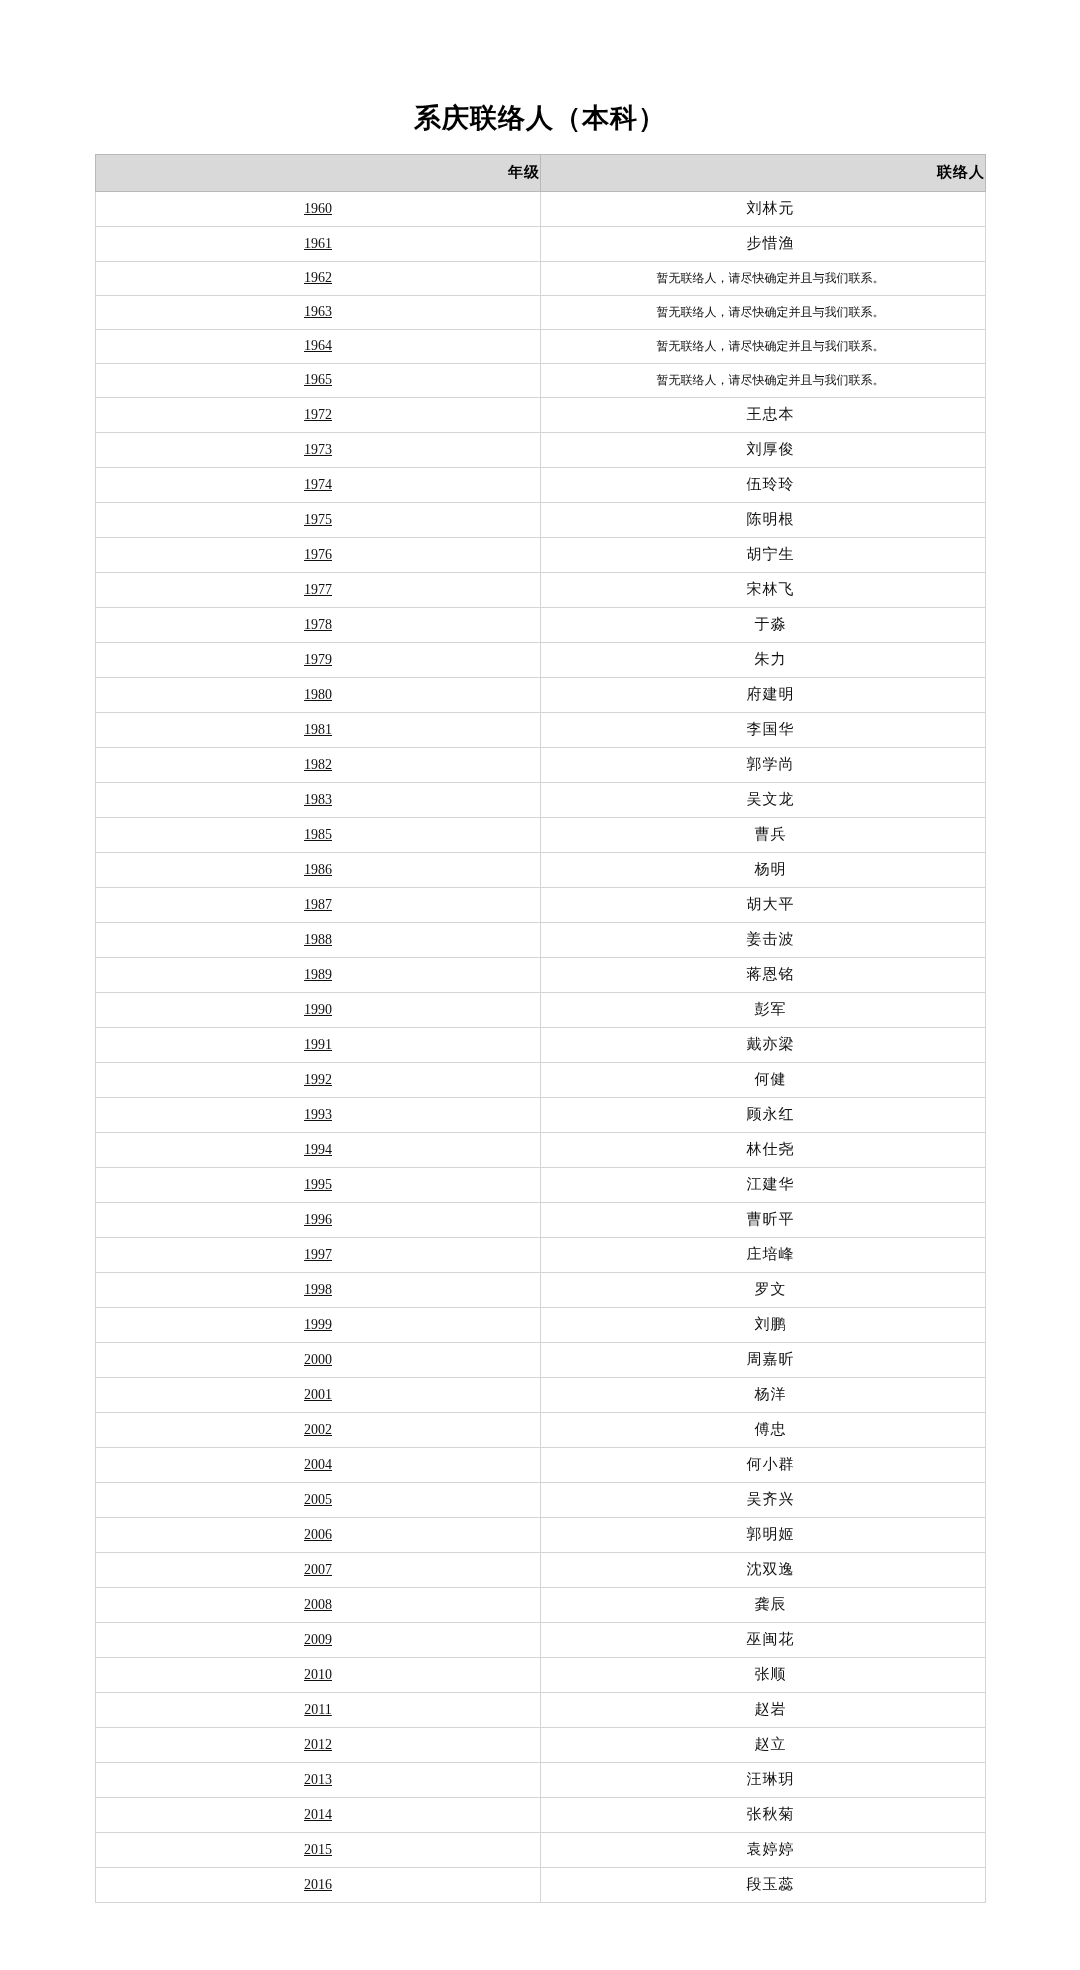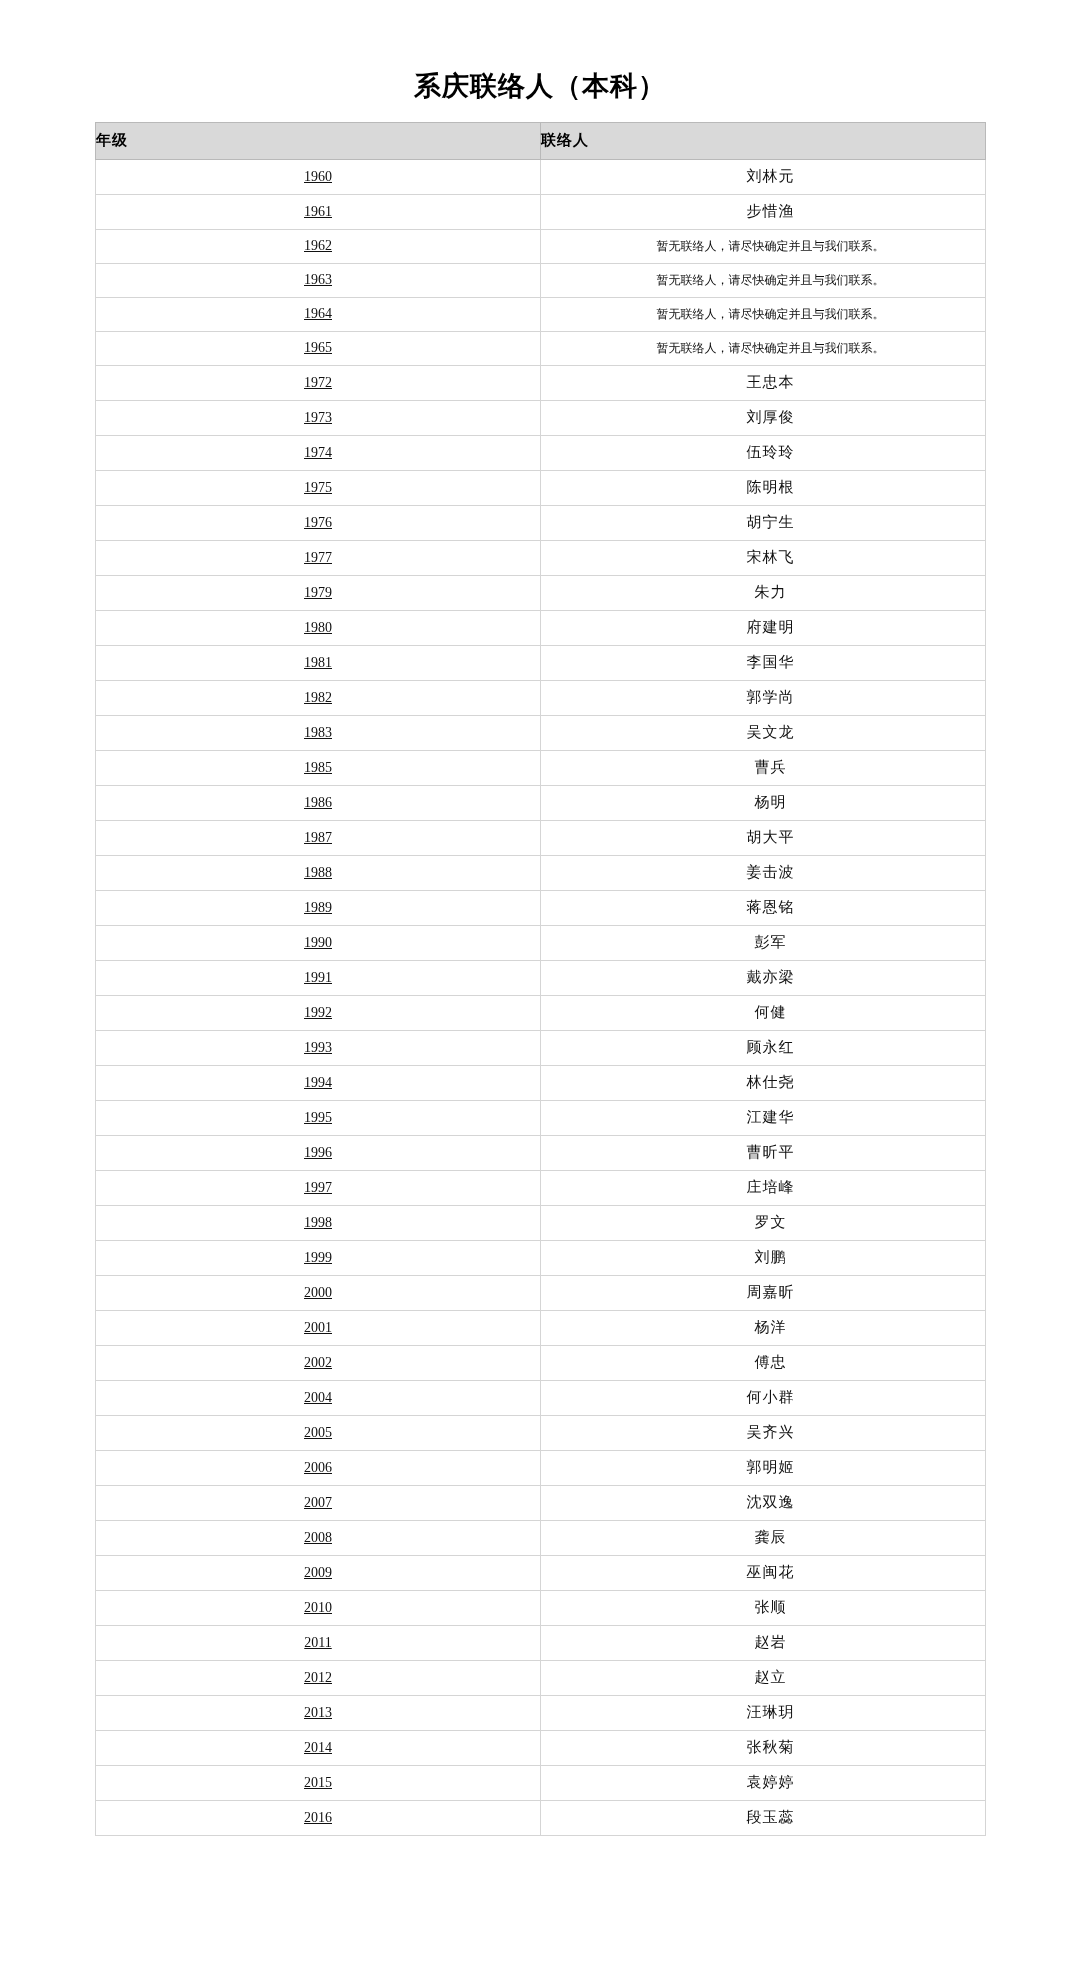--- a/index.html
+++ b/index.html
@@ -21,42 +21,42 @@
     background: #ffffff;
     box-sizing: border-box;
     padding: 0;
   }
   .doc-title {
     text-align: center;
     font-size: 27px;
     font-weight: bold;
     letter-spacing: 1px;
     margin: 0;
-    padding-top: 68px;
+    padding-top: 100px;
     padding-bottom: 18px;
     color: #000000;
   }
   .table-wrap {
     margin: 0 auto;
     width: 890px;
   }
   table.contacts {
     width: 890px;
     border-collapse: collapse;
     table-layout: fixed;
   }
   table.contacts col.c-year { width: 445px; }
   table.contacts col.c-name { width: 445px; }
 
   table.contacts th {
     background: #d9d9d9;
     border: 1px solid #b9b9b9;
     font-size: 15px;
     font-weight: bold;
-    text-align: left;
+    text-align: right;
     padding: 8px 0 9px 0;
     color: #000;
     letter-spacing: 1px;
   }
   table.contacts td {
     border: 1px solid #d5d5d5;
     text-align: center;
     font-size: 14px;
     padding: 7px 0 8px 0;
     color: #111;
@@ -140,20 +140,24 @@
           </tr>
           <tr>
             <td class="year">1976</td>
             <td class="name">胡宁生</td>
           </tr>
           <tr>
             <td class="year">1977</td>
             <td class="name">宋林飞</td>
           </tr>
           <tr>
+            <td class="year">1978</td>
+            <td class="name">于淼</td>
+          </tr>
+          <tr>
             <td class="year">1979</td>
             <td class="name">朱力</td>
           </tr>
           <tr>
             <td class="year">1980</td>
             <td class="name">府建明</td>
           </tr>
           <tr>
             <td class="year">1981</td>
             <td class="name">李国华</td>

